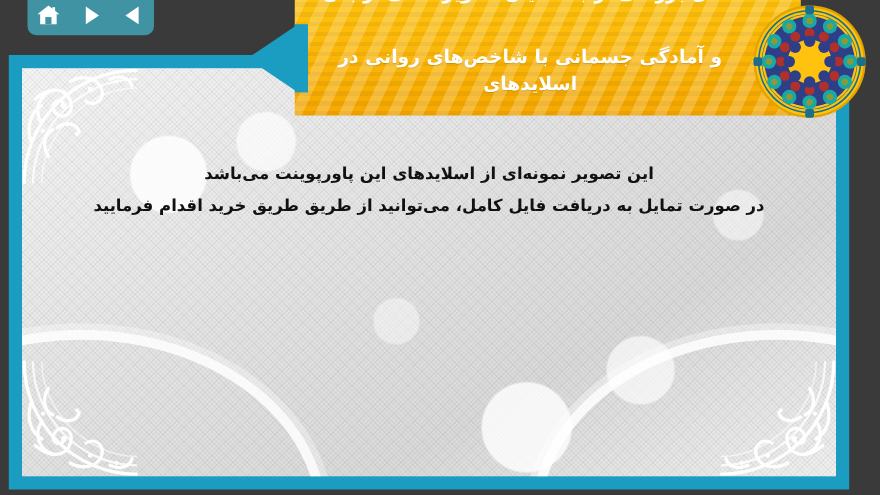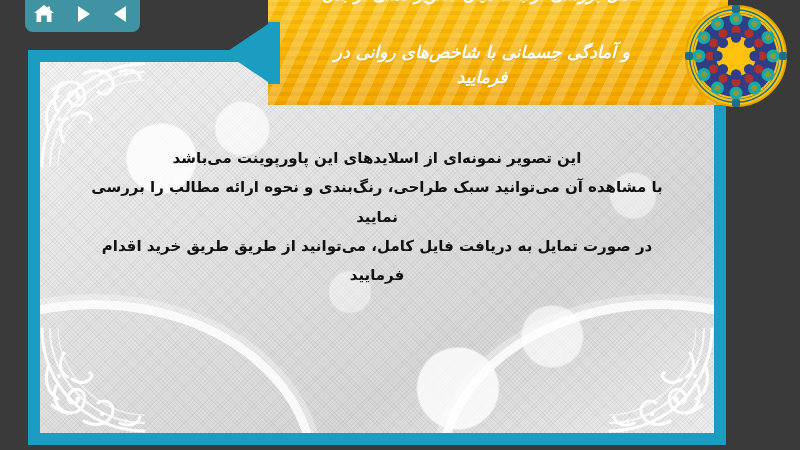--- a/index.html
+++ b/index.html
@@ -16,21 +16,21 @@
     position:absolute;left:25px;top:-14px;width:115px;height:46px;
     background:#3f93a3;border-radius:8px;
     display:flex;align-items:flex-end;justify-content:space-around;
     padding-bottom:5px;box-sizing:border-box;z-index:40;
   }
   .nav-btn{width:26px;height:26px;display:flex;align-items:center;justify-content:center;cursor:pointer;}
   .nav-btn svg{display:block;}
 
   
   .slide{
-    position:absolute;left:28px;top:50px;width:698px;height:395px;
+    position:absolute;left:8px;top:50px;width:764px;height:395px;
     background:#1b9dc1;overflow:hidden;z-index:10;
   }
   .slide-inner{
     position:absolute;left:12px;top:12px;right:12px;bottom:12px;
     background:
       radial-gradient(circle at 18% 26%, rgba(255,255,255,.85) 0 34px, rgba(255,255,255,0) 36px),
       radial-gradient(circle at 30% 18%, rgba(255,255,255,.7) 0 26px, rgba(255,255,255,0) 28px),
       radial-gradient(circle at 62% 88%, rgba(255,255,255,.8) 0 40px, rgba(255,255,255,0) 42px),
       radial-gradient(circle at 76% 74%, rgba(255,255,255,.65) 0 30px, rgba(255,255,255,0) 32px),
       radial-gradient(circle at 88% 36%, rgba(255,255,255,.5) 0 22px, rgba(255,255,255,0) 24px),
@@ -62,21 +62,21 @@
       repeating-linear-gradient(0deg, rgba(0,0,0,.05) 0 4px, rgba(0,0,0,0) 4px 9px),
       linear-gradient(#ffc20e,#f6a800);
     display:flex;align-items:center;justify-content:center;
   }
   .banner-text{
     direction:rtl;text-align:center;color:#ffffff;
     font-size:17px;line-height:1.42;font-weight:bold;
     padding:0 46px 0 14px;box-sizing:border-box;width:100%;
     text-shadow:0 1px 0 rgba(0,0,0,.12);
   }
-  .banner-text span{display:block;font-style:italic;}
+  .banner-text span{display:block;}
   .banner-text span:first-child{position:relative;top:-34px;color:#ffffff;text-shadow:none;}
   .arrow{
     position:absolute;left:225px;top:22px;width:46px;height:62px;z-index:31;
     background:#1b9dc1;
     clip-path:polygon(100% 0,100% 100%,0 50%);
   }
   .banner-tab{
     position:absolute;left:268px;top:22px;width:12px;height:62px;z-index:32;background:#1b9dc1;
   }
 
@@ -115,21 +115,20 @@
     </div>
   </div>
 
   <div class="slide">
     <div class="slide-inner">
       <div class="sweep sweep-l"></div>
       <div class="sweep sweep-r"></div>
 
       <div class="body-copy">
         <p>این تصویر نمونه‌ای از اسلایدهای این پاورپوینت می‌باشد</p>
-        <p>با مشاهده آن می‌توانید سبک طراحی، رنگ‌بندی و نحوه ارائه مطالب را بررسی نمایید</p>
         <p>در صورت تمایل به دریافت فایل کامل، می‌توانید از طریق طریق خرید اقدام فرمایید</p>
       </div>
     </div>
 
     <svg class="corner c-tl" viewBox="0 0 120 120">
       <g fill="none" stroke="#ffffff" stroke-width="3" stroke-linecap="round">
         <path d="M14,116 C14,60 60,14 116,14"></path>
         <path d="M22,116 C22,66 66,22 116,22" stroke-width="2" opacity=".85"></path>
         <path d="M30,116 C30,72 72,30 116,30" stroke-width="1.4" opacity=".6"></path>
         <path d="M24,40 C38,28 52,30 56,42 C60,54 48,60 42,52 C37,45 44,39 49,43"></path>
@@ -192,21 +191,21 @@
     </svg>
   </div>
 
   <div class="arrow"></div>
   <div class="banner-tab"></div>
 
   <div class="banner">
     <div class="banner-text">
       <span>کامل بررسی ارتباط میان تصویر ذهنی از بدن</span>
       <span>و آمادگی جسمانی با شاخص‌های روانی در</span>
-      <span>فرمایید</span>
+      <span>اسلایدهای</span>
     </div>
   </div>
 
   <svg class="medallion" viewBox="0 0 104 104">
     <circle cx="52" cy="52" r="50" fill="#ffc20e"></circle>
     <circle cx="52" cy="52" r="47" fill="#1b6f8a"></circle>
     <circle cx="52" cy="52" r="43" fill="#ffc20e"></circle>
     <circle cx="52" cy="52" r="41" fill="#2f3f87"></circle>
     <g>
       <g id="ring">

